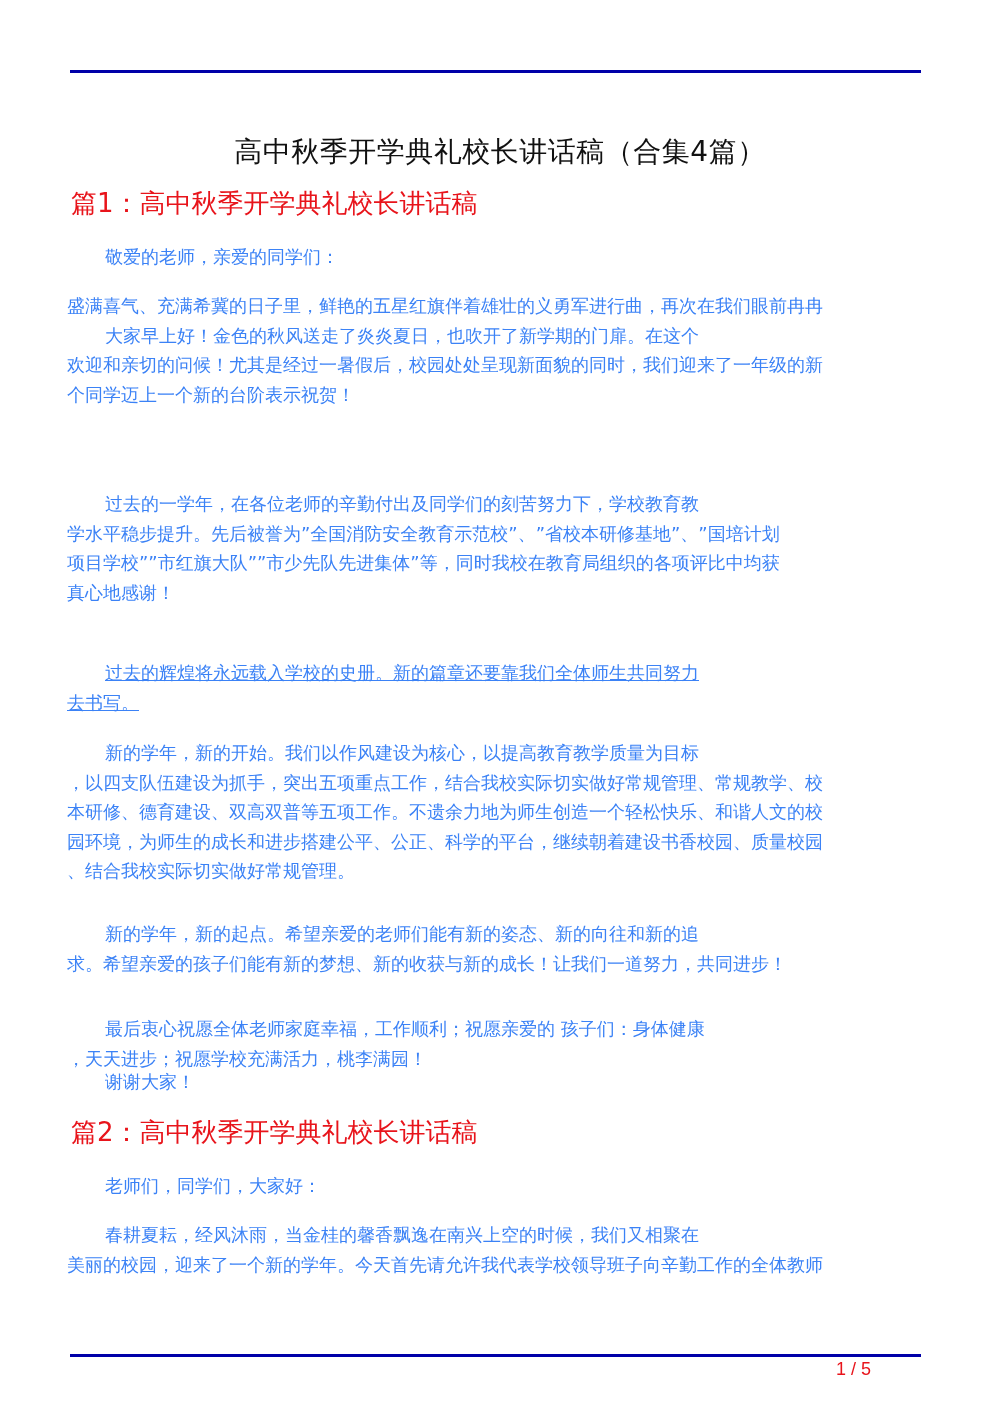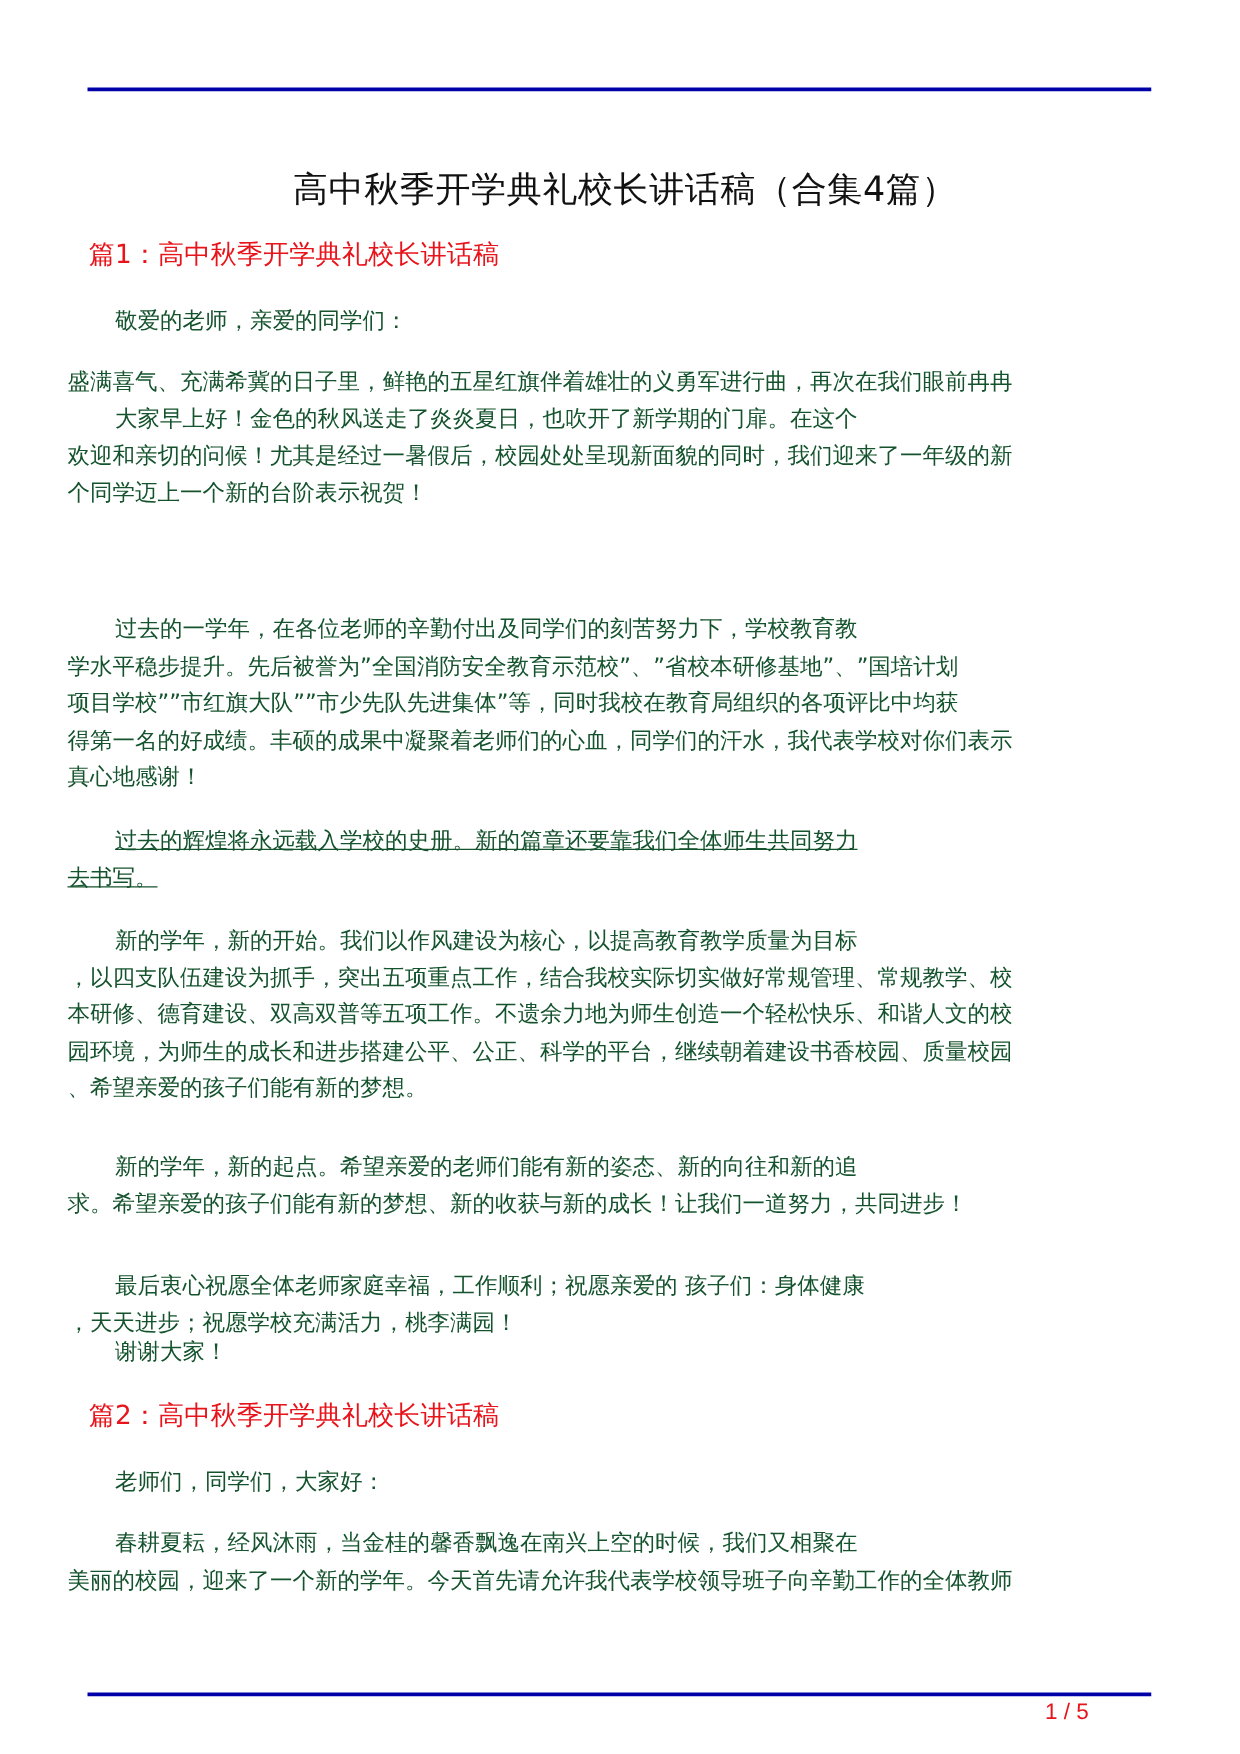--- a/index.html
+++ b/index.html
@@ -33,32 +33,32 @@
       text-align: center;
       font-size: 28px;
       line-height: 40px;
       color: #111111;
       letter-spacing: 0.5px;
       white-space: nowrap;
     }
     .section-heading {
       position: absolute;
       left: 71px;
-      font-size: 21px;
+      font-size: 26px;
       line-height: 30px;
       color: #e8141b;
       white-space: nowrap;
     }
     .para {
       position: absolute;
-      left: 54px;
+      left: 67px;
       width: 845px;
       font-size: 18px;
       line-height: 29.5px;
-      color: #14532d;
+      color: #3b82f6;
     }
     .para .line {
       display: block;
       white-space: nowrap;
       height: 29.5px;
     }
     .para .line.first {
       padding-left: 38px;
     }
     .page-number {
@@ -89,35 +89,34 @@
   <span class="line">盛满喜气、充满希冀的日子里，鲜艳的五星红旗伴着雄壮的义勇军进行曲，再次在我们眼前冉冉</span>
   <span class="line first">大家早上好！金色的秋风送走了炎炎夏日，也吹开了新学期的门扉。在这个</span>
   <span class="line">欢迎和亲切的问候！尤其是经过一暑假后，校园处处呈现新面貌的同时，我们迎来了一年级的新</span>
   <span class="line">个同学迈上一个新的台阶表示祝贺！</span>
 </div>
 
 <div class="para" style="top:489px;">
   <span class="line first">过去的一学年，在各位老师的辛勤付出及同学们的刻苦努力下，学校教育教</span>
   <span class="line">学水平稳步提升。先后被誉为”全国消防安全教育示范校”、”省校本研修基地”、”国培计划</span>
   <span class="line">项目学校””市红旗大队””市少先队先进集体”等，同时我校在教育局组织的各项评比中均获</span>
-  <span class="line">得第一名的好成绩。丰硕的成果中凝聚着老师们的心血，同学们的汗水，我代表学校对你们表示</span>
   <span class="line">真心地感谢！</span>
 </div>
 
 <div class="para" style="top:658px;text-decoration:underline;">
   <span class="line first">过去的辉煌将永远载入学校的史册。新的篇章还要靠我们全体师生共同努力</span>
   <span class="line">去书写。</span>
 </div>
 
 <div class="para" style="top:738px;">
   <span class="line first">新的学年，新的开始。我们以作风建设为核心，以提高教育教学质量为目标</span>
   <span class="line">，以四支队伍建设为抓手，突出五项重点工作，结合我校实际切实做好常规管理、常规教学、校</span>
   <span class="line">本研修、德育建设、双高双普等五项工作。不遗余力地为师生创造一个轻松快乐、和谐人文的校</span>
   <span class="line">园环境，为师生的成长和进步搭建公平、公正、科学的平台，继续朝着建设书香校园、质量校园</span>
-  <span class="line">、希望亲爱的孩子们能有新的梦想。</span>
+  <span class="line">、结合我校实际切实做好常规管理。</span>
 </div>
 
 <div class="para" style="top:907px;margin-top:12px;">
   <span class="line first">新的学年，新的起点。希望亲爱的老师们能有新的姿态、新的向往和新的追</span>
   <span class="line">求。希望亲爱的孩子们能有新的梦想、新的收获与新的成长！让我们一道努力，共同进步！</span>
 </div>
 
 <div class="para" style="top:986px;margin-top:28px;">
   <span class="line first">最后衷心祝愿全体老师家庭幸福，工作顺利；祝愿亲爱的 孩子们：身体健康</span>
   <span class="line">，天天进步；祝愿学校充满活力，桃李满园！</span>

